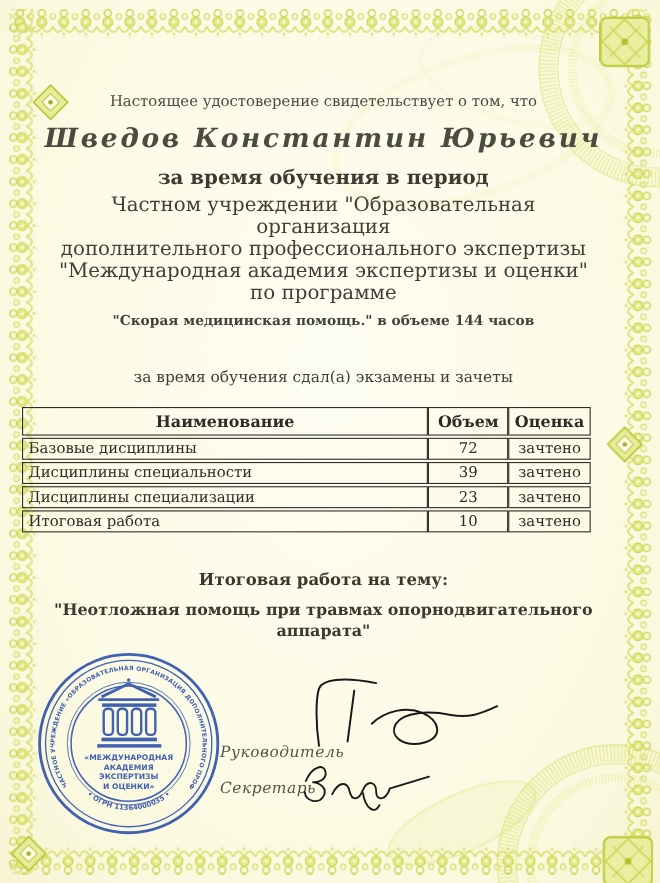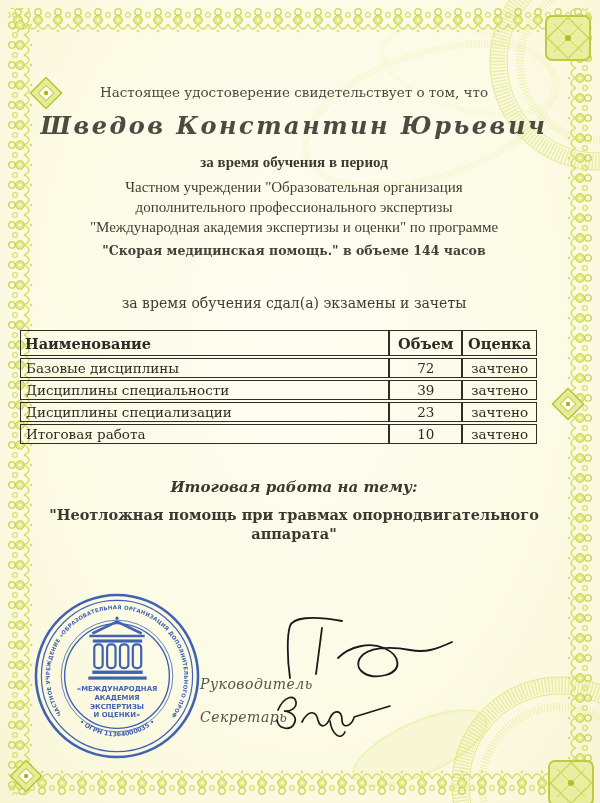--- a/index.html
+++ b/index.html
@@ -11,42 +11,42 @@
     color:#403f36;
   }
   .decor { position:absolute; left:0; top:0; width:600px; height:803px; pointer-events:none; }
   .content { position:absolute; left:40px; right:52px; top:84px; text-align:center; }
   .content p { margin:0; }
   .intro { font-size:13.5px; line-height:16px; color:#4a4940; }
   .holder-name {
     margin:13px 0 0 0; font-size:24px; font-weight:bold; font-style:italic;
     letter-spacing:2.5px; color:#4c4b42; line-height:26px;
   }
-  .ln { font-size:15px; line-height:20px; color:#403f35;font-family:Liberation Serif, serif; }
+  .ln { font-size:18px; line-height:20px; color:#403f35; }
   .semib { font-weight:bold; color:#3c3b31; }
   .mt13 { margin-top:13px !important; }
   .mt6 { margin-top:5px !important; }
   .program-ln { font-size:12.5px; line-height:17px; font-weight:bold; color:#42413a; }
   .exams { margin-top:36px !important; font-size:14px; line-height:17px; color:#3e3d34; }
   .exams2 { font-size:14px; line-height:17px; color:#3e3d34; }
   table.marks {
     margin:16px 0 0 -20px; width:517px;
     border-collapse:separate; border-spacing:0 2px;
     font-size:13.5px; color:#2c2b25;
   }
   table.marks th {
     border:1.6px solid #2e2d28; font-weight:bold; font-size:14.5px;
     height:22px; padding:1px 4px; background:transparent;
   }
   table.marks td { border:1.2px solid #2e2d28; height:15px; padding:1px 5px; }
-  .col-name { width:388px; text-align:left; }
+  .col-name { width:388px; text-align:center; }
   .col-vol  { width:62px;  text-align:center; }
   .col-grd  { width:63px;  text-align:center; }
   td.col-name { text-align:left; }
-  .thesis-h { margin-top:32px !important; font-size:15px; font-weight:bold; color:#3a392f; line-height:19px;font-style:italic; }
+  .thesis-h { margin-top:32px !important; font-size:15px; font-weight:bold; color:#3a392f; line-height:19px; }
   .thesis-t { margin-top:8px !important; font-size:14.5px; font-weight:bold; color:#3a392f; line-height:19px; }
   .stamp { position:absolute; left:33px; top:592px; width:168px; height:168px; opacity:0.9; }
   .sig-label {
     position:absolute; font-style:italic; font-size:14px; color:#55544a; letter-spacing:0.5px;
   }
   .lbl-director { left:200px; top:676px; }
   .lbl-secretary { left:200px; top:709px; }
   .signatures { position:absolute; left:250px; top:598px; width:215px; height:160px; }
 </style>
 </head>

